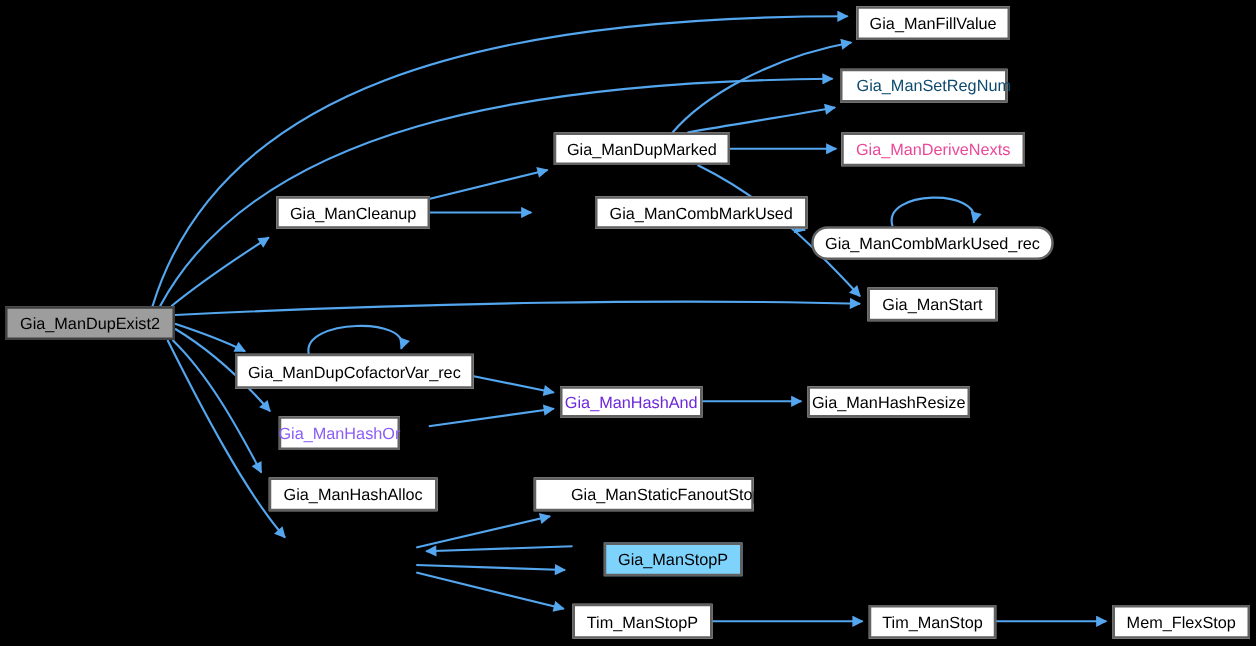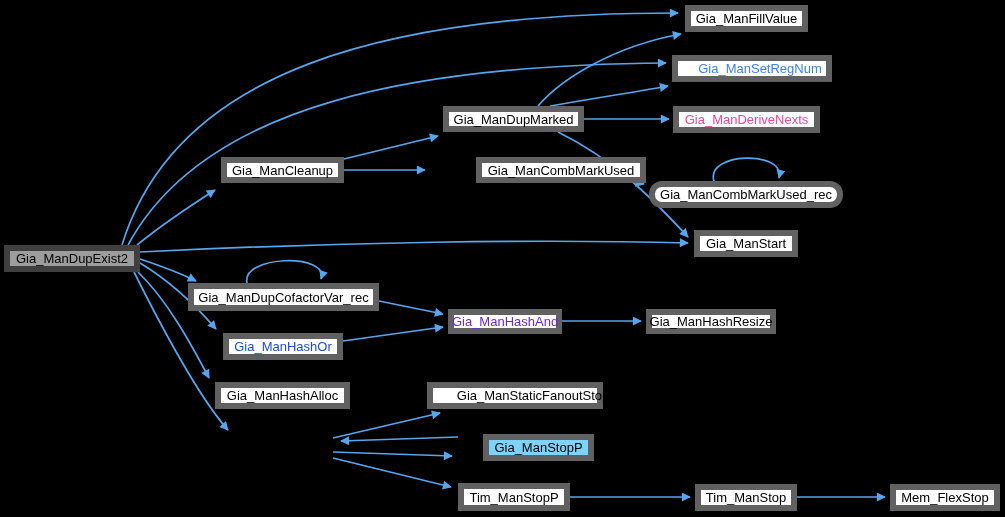--- a/index.html
+++ b/index.html
@@ -12,21 +12,21 @@
     overflow: hidden;
   }
   .stage svg {
     position: absolute;
     left: 0; top: 0;
   }
   .node {
     position: absolute;
     box-sizing: border-box;
     background: #fff;
-    border: 6px solid #eab308;
+    border: 2px solid #eab308;
     color: #000;
     display: flex;
     align-items: center;
     justify-content: center;
     font-size: 13px;
     line-height: 1;
     white-space: nowrap;
     cursor: pointer;
     z-index: 2;
   }
@@ -67,29 +67,29 @@
       <path d="M562,321 L641,321" fill="none" stroke="#54a6ef" stroke-width="1.7" marker-end="url(#arrowhead)"></path>
       <path d="M333,438 L440,413" fill="none" stroke="#54a6ef" stroke-width="1.7" marker-end="url(#arrowhead)"></path>
       <path d="M458,437 L341,441" fill="none" stroke="#54a6ef" stroke-width="1.7" marker-end="url(#arrowhead)"></path>
       <path d="M333,452 L452,456" fill="none" stroke="#54a6ef" stroke-width="1.7" marker-end="url(#arrowhead)"></path>
       <path d="M333,458 L451,487" fill="none" stroke="#54a6ef" stroke-width="1.7" marker-end="url(#arrowhead)"></path>
       <path d="M570,497 L690,497" fill="none" stroke="#54a6ef" stroke-width="1.7" marker-end="url(#arrowhead)"></path>
       <path d="M797,497 L885,497" fill="none" stroke="#54a6ef" stroke-width="1.7" marker-end="url(#arrowhead)"></path>
     </svg>
 <div class="node root" style="left: 4px; top: 245px; width: 136px; height: 27px; background: rgb(157, 157, 157); border-color: rgb(63, 63, 63); color: rgb(0, 0, 0);">Gia_ManDupExist2</div>
     <div class="node" style="left: 685px; top: 5px; width: 123px; height: 27px; background: rgb(255, 255, 255); border-color: rgb(97, 97, 97); color: rgb(0, 0, 0);">Gia_ManFillValue</div>
-    <div class="node" style="left: 672px; top: 55px; width: 160px; height: 27px; background: rgb(255, 255, 255); border-color: rgb(97, 97, 97); color: #3b82f6; padding-left: 16px;">Gia_ManSetRegNum</div>
+    <div class="node" style="left: 672px; top: 55px; width: 134px; height: 27px; background: rgb(255, 255, 255); border-color: rgb(97, 97, 97); color: #0c4a6e; padding-left: 16px;">Gia_ManSetRegNum</div>
     <div class="node" style="left: 673px; top: 106px; width: 147px; height: 27px; background: rgb(255, 255, 255); border-color: rgb(97, 97, 97); color: #ec4899;">Gia_ManDeriveNexts</div>
     <div class="node" style="left: 443px; top: 106px; width: 141px; height: 26px; background: rgb(255, 255, 255); border-color: rgb(97, 97, 97); color: rgb(0, 0, 0);">Gia_ManDupMarked</div>
     <div class="node" style="left: 221px; top: 157px; width: 123px; height: 26px; background: rgb(255, 255, 255); border-color: rgb(97, 97, 97); color: rgb(0, 0, 0);">Gia_ManCleanup</div>
     <div class="node" style="left: 429px; top: 157px; width: 170px; height: 26px; background: rgb(255, 255, 255); border-color: rgb(97, 97, 97); color: rgb(0, 0, 0); margin-left: 47px;">Gia_ManCombMarkUsed</div>
     <div class="node" style="left: 649px; top: 181px; width: 194px; height: 27px; background: rgb(255, 255, 255); border-color: rgb(97, 97, 97); color: rgb(0, 0, 0); border-radius: 13px;">Gia_ManCombMarkUsed_rec</div>
     <div class="node" style="left: 694px; top: 230px; width: 104px; height: 27px; background: rgb(255, 255, 255); border-color: rgb(97, 97, 97); color: rgb(0, 0, 0);">Gia_ManStart</div>
     <div class="node" style="left: 188px; top: 283px; width: 191px; height: 28px; background: rgb(255, 255, 255); border-color: rgb(97, 97, 97); color: rgb(0, 0, 0);">Gia_ManDupCofactorVar_rec</div>
-    <div class="node" style="left: 223px; top: 333px; width: 120px; height: 27px; background: rgb(255, 255, 255); border-color: rgb(97, 97, 97); color: #1d4ed8;">Gia_ManHashOr</div>
+    <div class="node" style="left: 223px; top: 333px; width: 97px; height: 27px; background: rgb(255, 255, 255); border-color: rgb(97, 97, 97); color: #8b5cf6;">Gia_ManHashOr</div>
     <div class="node" style="left: 448px; top: 309px; width: 114px; height: 25px; background: rgb(255, 255, 255); border-color: rgb(97, 97, 97); color: #6d28d9;">Gia_ManHashAnd</div>
     <div class="node" style="left: 646px; top: 309px; width: 130px; height: 25px; background: rgb(255, 255, 255); border-color: rgb(97, 97, 97); color: rgb(0, 0, 0);">Gia_ManHashResize</div>
     <div class="node" style="left: 215px; top: 382px; width: 135px; height: 27px; background: rgb(255, 255, 255); border-color: rgb(97, 97, 97); color: rgb(0, 0, 0);">Gia_ManHashAlloc</div>
     <div class="node" style="left: 427px; top: 382px; width: 176px; height: 27px; background: rgb(255, 255, 255); border-color: rgb(97, 97, 97); color: rgb(0, 0, 0); padding-left: 36px;">Gia_ManStaticFanoutStop</div>
     <div class="node" style="left: 483px; top: 434px; width: 111px; height: 27px; background: #7dd3fc; border-color: rgb(97, 97, 97); color: rgb(0, 0, 0);">Gia_ManStopP</div>
     <div class="node" style="left: 458px; top: 483px; width: 112px; height: 28px; background: rgb(255, 255, 255); border-color: rgb(97, 97, 97); color: rgb(0, 0, 0);">Tim_ManStopP</div>
     <div class="node" style="left: 695px; top: 484px; width: 102px; height: 27px; background: rgb(255, 255, 255); border-color: rgb(97, 97, 97); color: rgb(0, 0, 0);">Tim_ManStop</div>
     <div class="node" style="left: 890px; top: 484px; width: 110px; height: 27px; background: rgb(255, 255, 255); border-color: rgb(97, 97, 97); color: rgb(0, 0, 0);">Mem_FlexStop</div>
   </div>
 

